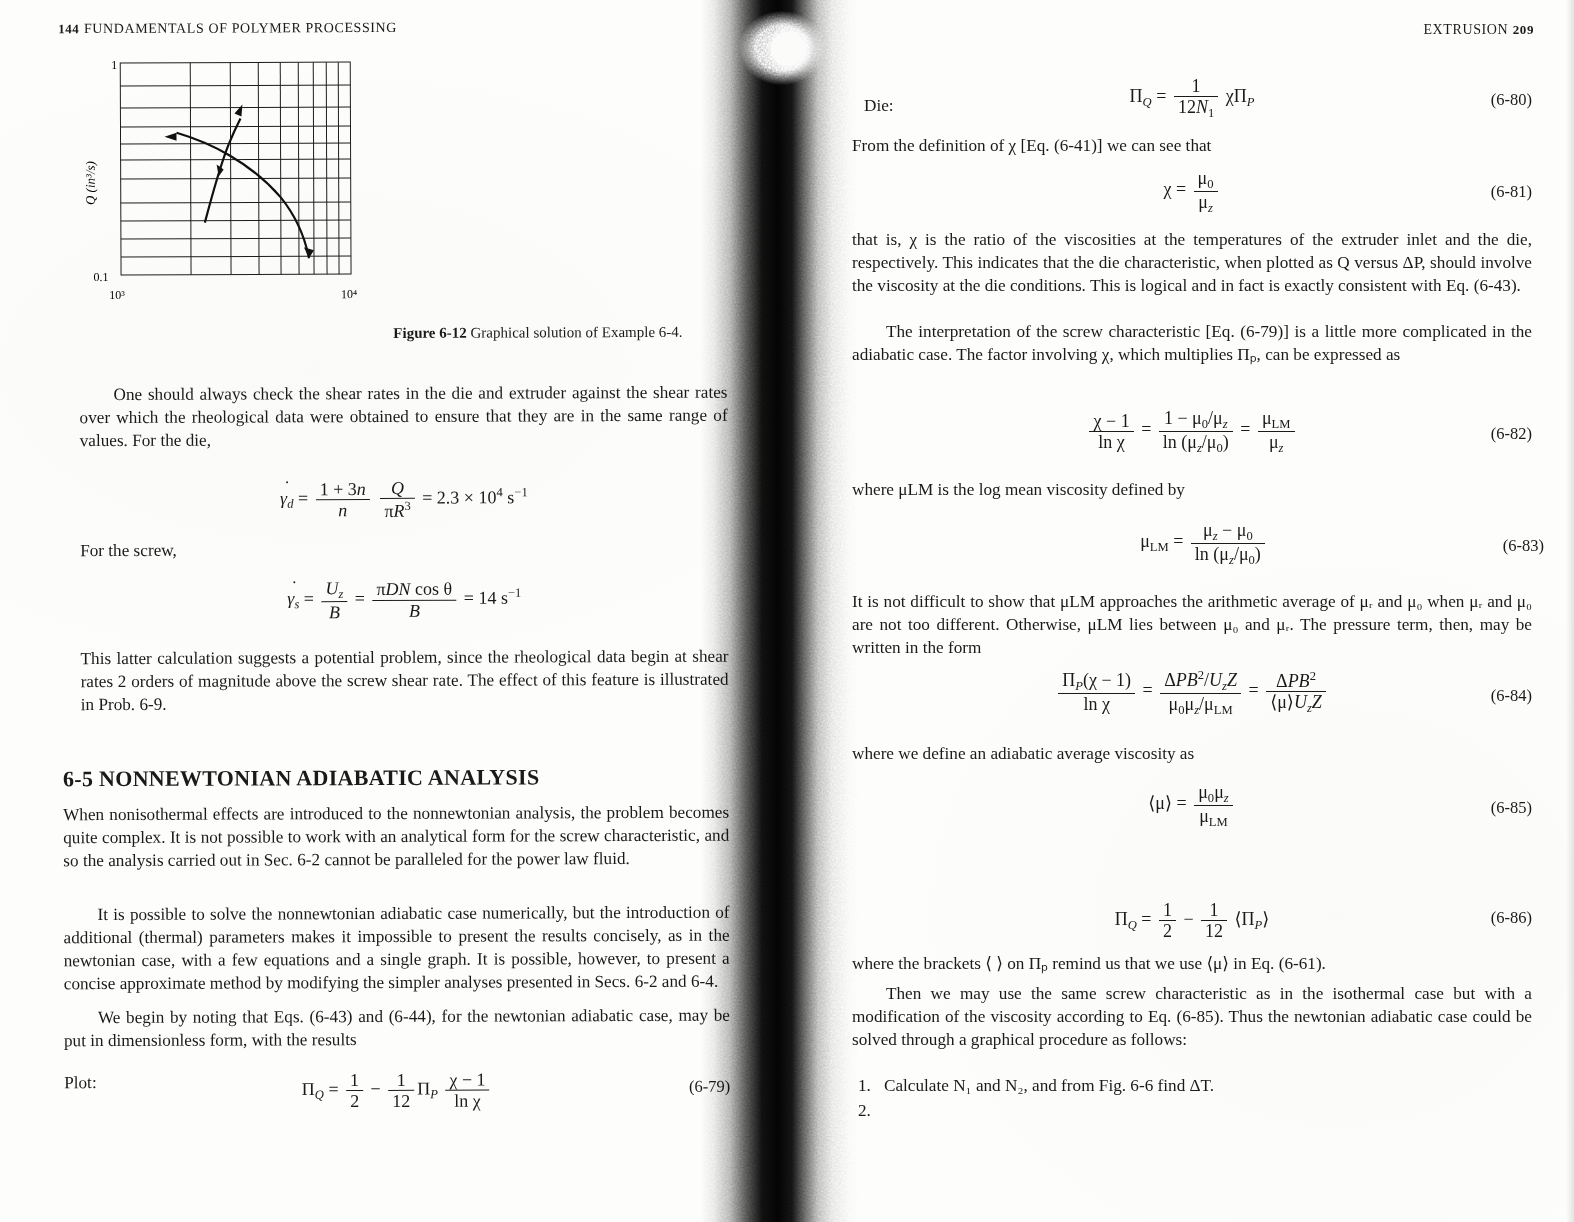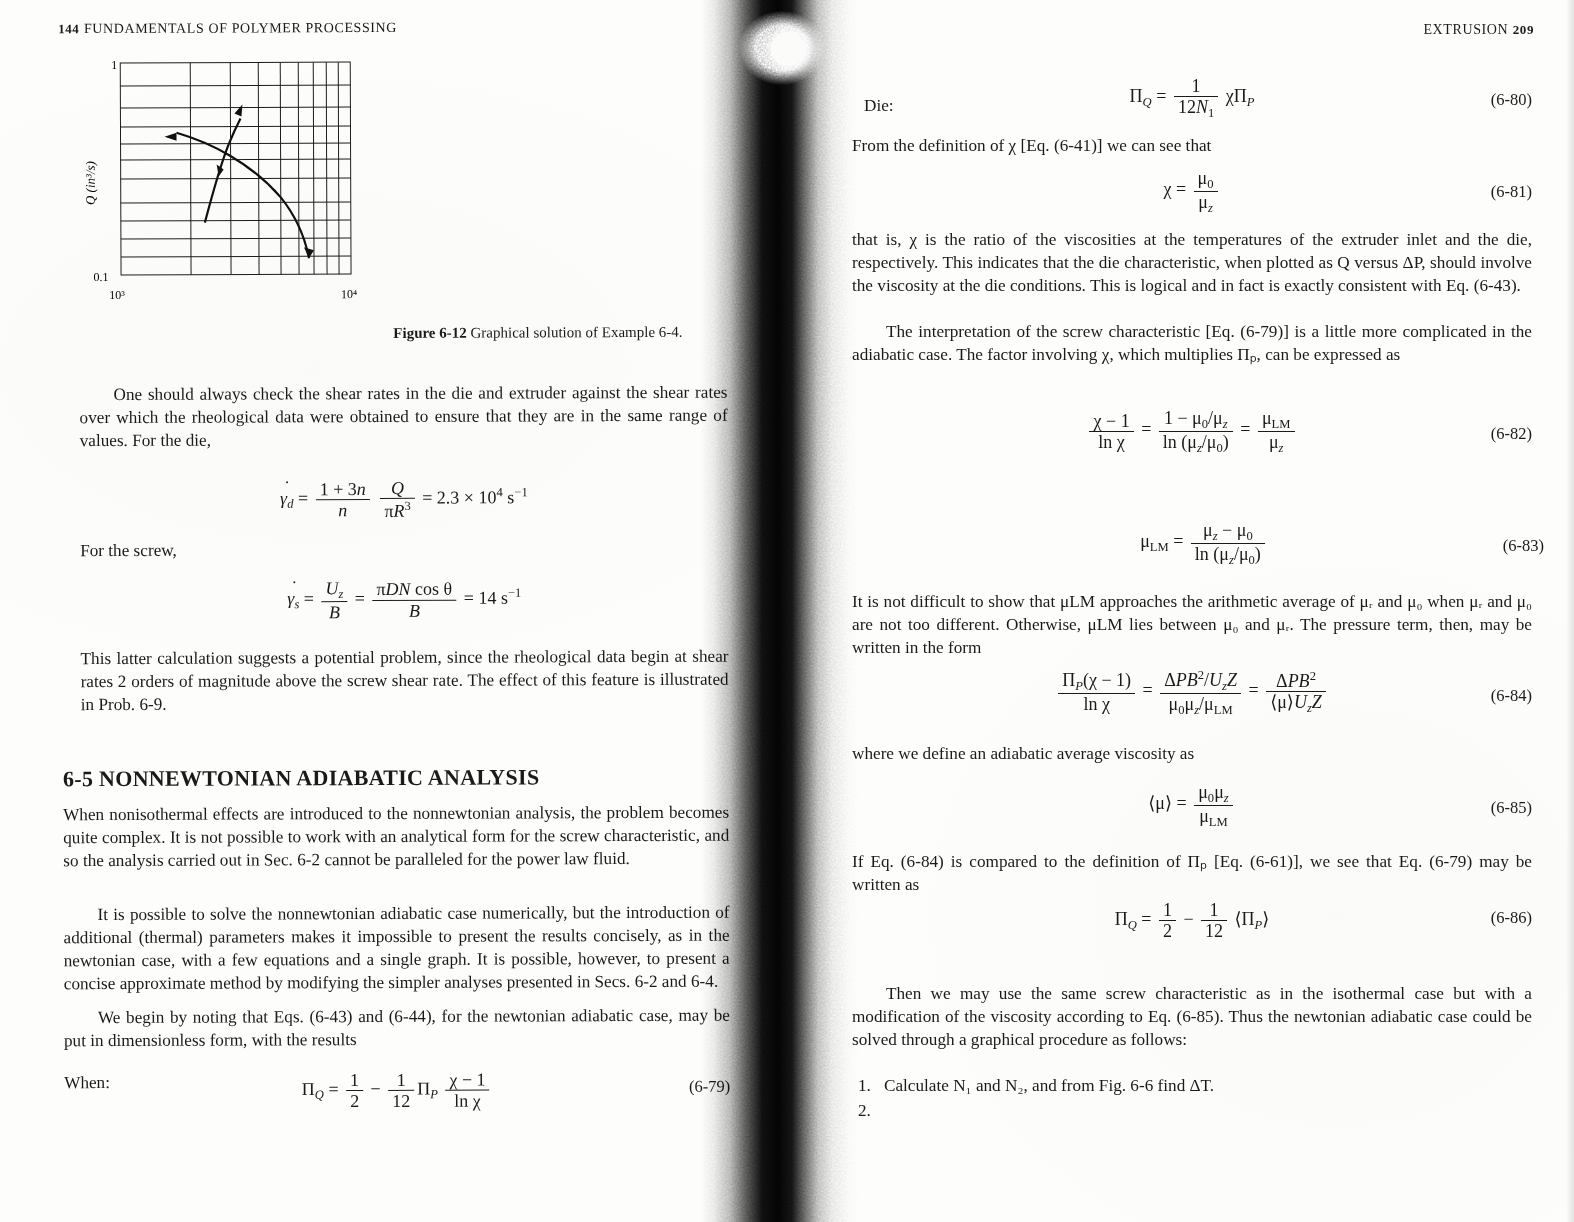--- a/index.html
+++ b/index.html
@@ -322,21 +322,21 @@
   </div>
 
   <div class="blk body" style="left:30px; top:902px; width:666px;">
     <p class="indent">It is possible to solve the nonnewtonian adiabatic case numerically, but the introduction of additional (thermal) parameters makes it impossible to present the results concisely, as in the newtonian case, with a few equations and a single graph. It is possible, however, to present a concise approximate method by modifying the simpler analyses presented in Secs. 6-2 and 6-4.</p>
   </div>
 
   <div class="blk body" style="left:30px; top:1005px; width:666px;">
     <p class="indent">We begin by noting that Eqs. (6-43) and (6-44), for the newtonian adiabatic case, may be put in dimensionless form, with the results</p>
   </div>
 
-  <div class="label-left" style="left:30px; top:1072px;">When:</div>
+  <div class="label-left" style="left:30px; top:1072px;">Plot:</div>
 
   <div class="blk" style="left:30px; top:1062px; width:666px; height:56px;">
     <div class="eq-line" style="top:8px;">
       Π<span class="sub it">Q</span> =
       <span class="frac"><span class="num">1</span><span class="den">2</span></span>
       −
       <span class="frac"><span class="num">1</span><span class="den">12</span></span>Π<span class="sub it">P</span>
       <span class="frac"><span class="num">χ − 1</span><span class="den">ln χ</span></span>
     </div>
     <div class="eqnum" style="top:16px;">(6-79)</div>
@@ -409,20 +409,23 @@
     <div class="eq-line" style="top:0;">
       <span class="frac"><span class="num">χ − 1</span><span class="den">ln χ</span></span>
       =
       <span class="frac"><span class="num">1 − μ<span class="sub">0</span>/μ<span class="sub it">z</span></span><span class="den">ln (μ<span class="sub it">z</span>/μ<span class="sub">0</span>)</span></span>
       =
       <span class="frac"><span class="num">μ<span class="sub">LM</span></span><span class="den">μ<span class="sub it">z</span></span></span>
     </div>
     <div class="eqnum" style="top:16px;">(6-82)</div>
   </div>
 
+  <div class="blk body" style="left:0px; top:478px; width:680px;">
+    <p class="noindent">where μLM is the log mean viscosity defined by</p>
+  </div>
 
   <div class="blk" style="left:12px; top:520px; width:680px; height:60px;">
     <div class="eq-line" style="top:0;">
       μ<span class="sub">LM</span> =
       <span class="frac"><span class="num">μ<span class="sub it">z</span> − μ<span class="sub">0</span></span><span class="den">ln (μ<span class="sub it">z</span>/μ<span class="sub">0</span>)</span></span>
     </div>
     <div class="eqnum" style="top:16px;">(6-83)</div>
   </div>
 
   <div class="blk body" style="left:0px; top:590px; width:680px;">
@@ -445,35 +448,35 @@
   </div>
 
   <div class="blk" style="left:0px; top:782px; width:680px; height:60px;">
     <div class="eq-line" style="top:0;">
       ⟨μ⟩ =
       <span class="frac"><span class="num">μ<span class="sub">0</span>μ<span class="sub it">z</span></span><span class="den">μ<span class="sub">LM</span></span></span>
     </div>
     <div class="eqnum" style="top:16px;">(6-85)</div>
   </div>
 
-  <div class="blk body" style="left:0px; top:850px; width:680px;">
-    <p class="noindent">If Eq. (6-84) is compared to the definition of Πₚ [Eq. (6-61)], we see that Eq. (6-79) may be written as</p>
-  </div>
 
   <div class="blk" style="left:0px; top:900px; width:680px; height:52px;">
     <div class="eq-line" style="top:0;">
       Π<span class="sub it">Q</span> =
       <span class="frac"><span class="num">1</span><span class="den">2</span></span>
       −
       <span class="frac"><span class="num">1</span><span class="den">12</span></span>
       ⟨Π<span class="sub it">P</span>⟩
     </div>
     <div class="eqnum" style="top:8px;">(6-86)</div>
   </div>
 
+  <div class="blk body" style="left:0px; top:952px; width:680px;">
+    <p class="noindent">where the brackets ⟨ ⟩ on Πₚ remind us that we use ⟨μ⟩ in Eq. (6-61).</p>
+  </div>
 
   <div class="blk body" style="left:0px; top:982px; width:680px;">
     <p class="indent">Then we may use the same screw characteristic as in the isothermal case but with a modification of the viscosity according to Eq. (6-85). Thus the newtonian adiabatic case could be solved through a graphical procedure as follows:</p>
   </div>
 
   <div class="numlist" style="left:6px; top:1074px; width:676px;">
     <span class="li">
       <span class="n">1.</span>
       <span>Calculate N₁ and N₂, and from Fig. 6-6 find ΔT.</span>
     </span>

